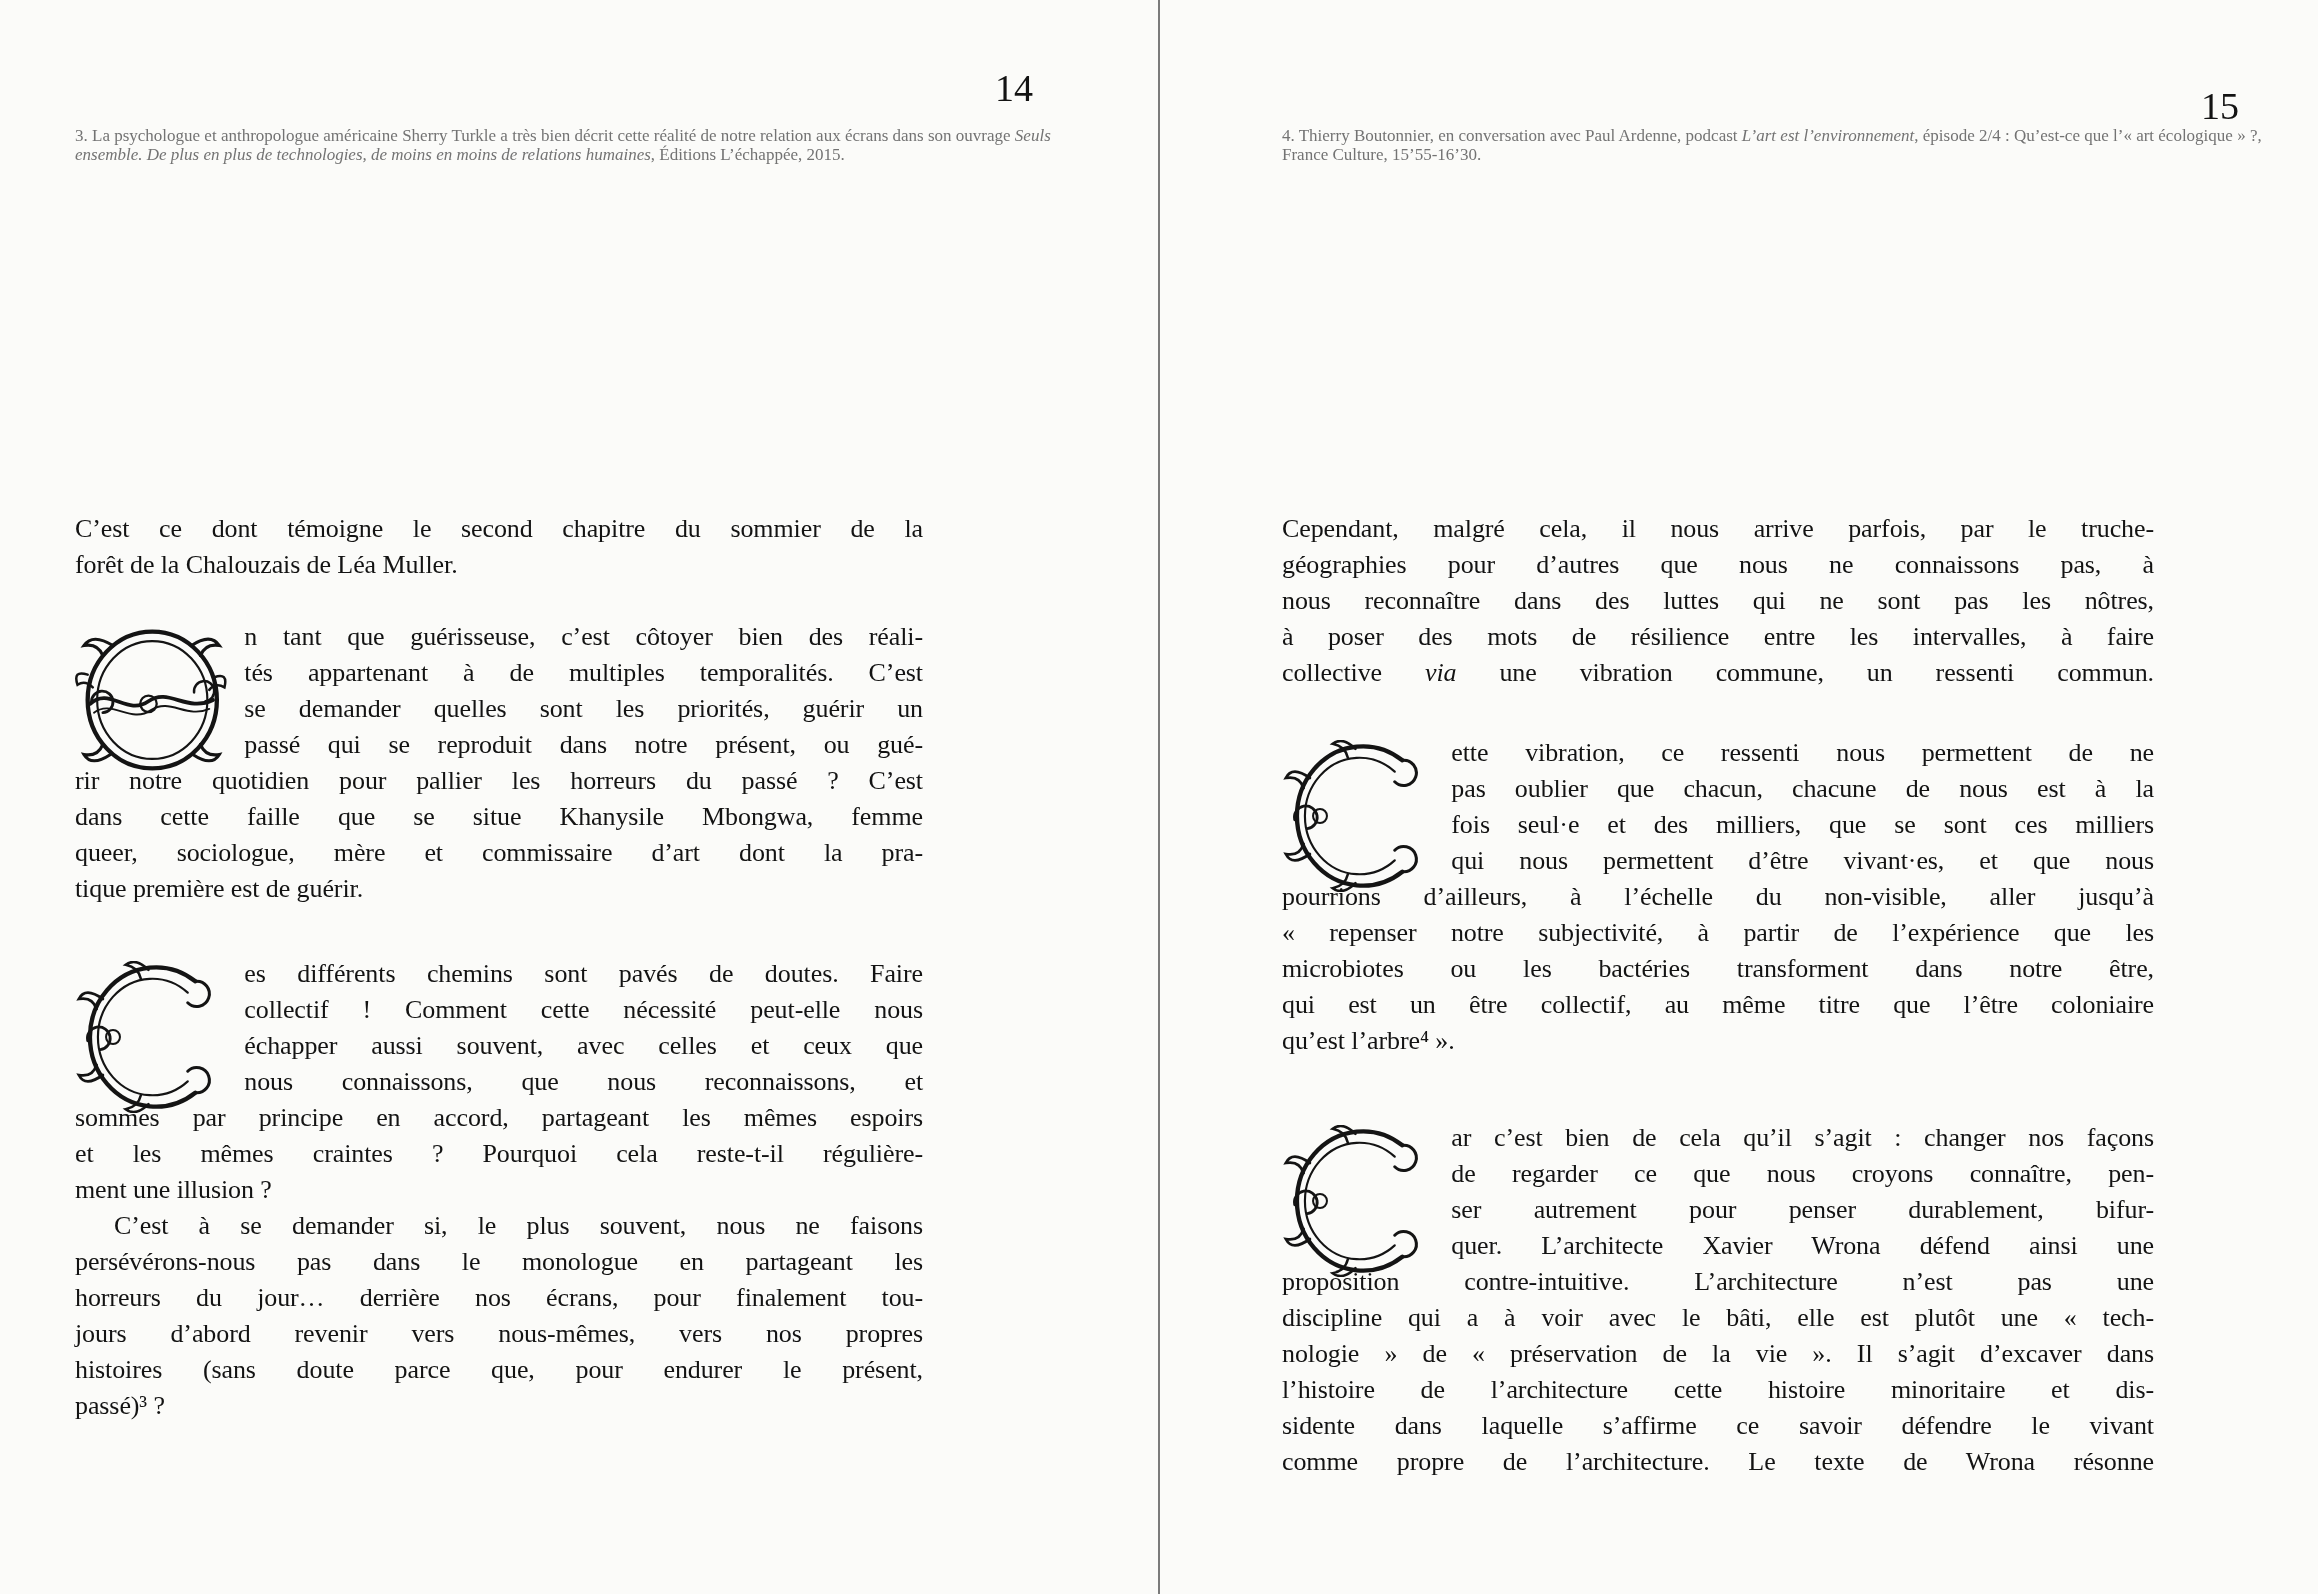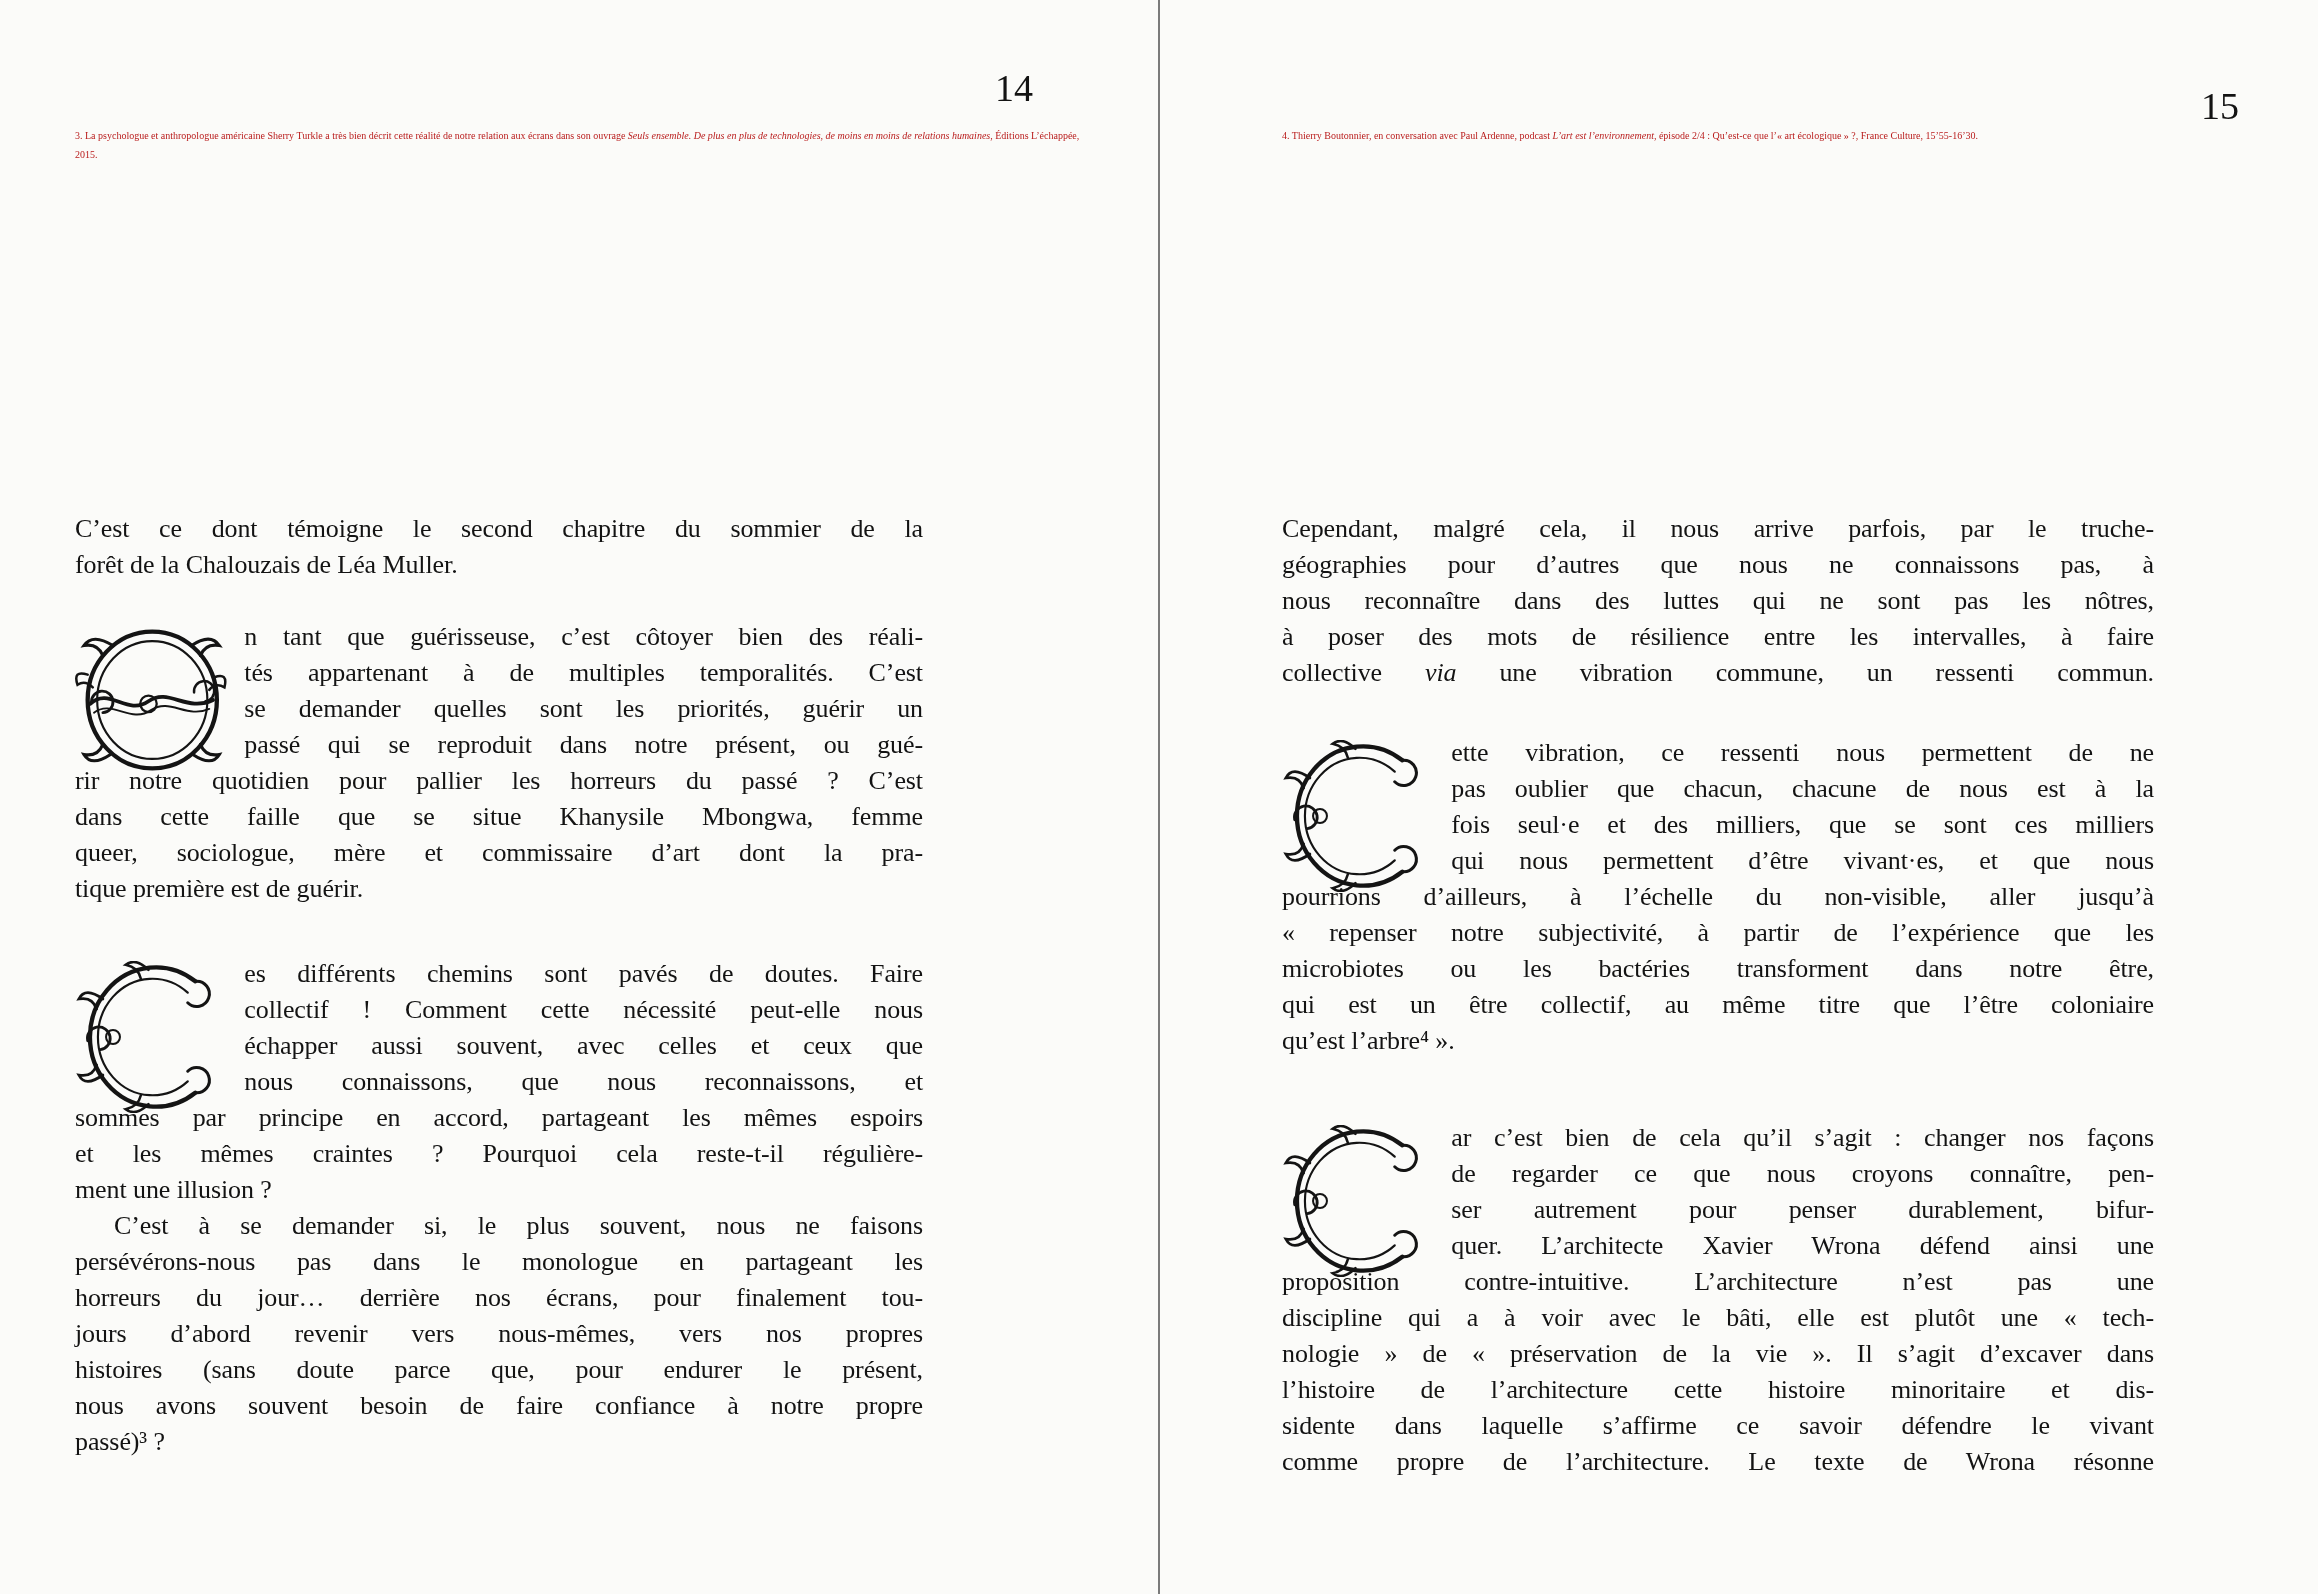--- a/index.html
+++ b/index.html
@@ -10,21 +10,21 @@
   .header{position:absolute;left:75px;top:67px;}
   .kicker{font-size:18.4px;letter-spacing:1.5px;}
   .titlerow{margin-left:34px;margin-top:2.5px;font-size:19px;white-space:nowrap;}
   .title{font-style:italic;letter-spacing:0.9px;}
   .stars{font-family:"DejaVu Sans",sans-serif;font-size:14px;margin-left:24.5px;letter-spacing:22px;vertical-align:1.8px;}
 
   .pagenum{position:absolute;top:66px;font-size:38px;font-weight:400;}
   #pn14{left:974px;width:80px;text-align:center;}
   #pn15{left:2180px;width:80px;text-align:center;margin-top:18px;}
 
-  .footnote{position:absolute;top:126px;font-size:10px;line-height:19px;color:#b91c1c;}
+  .footnote{position:absolute;top:126px;font-size:17px;line-height:19px;color:#737373;}
   #fn3{left:75px;width:1026px;}
   #fn4{left:1282px;width:1017px;}
   .em{font-style:italic;}
 
   .col{position:absolute;top:511px;font-size:26px;line-height:36px;letter-spacing:-0.1px;}
   #colL{left:75px;width:848px;}
   #colR{left:1282px;width:872px;}
 
   .para{margin:0;}
   .para::after{content:"";display:block;clear:both;}
@@ -97,21 +97,20 @@
       </span>
       <span><div class="tline jl"><span>es différents chemins sont pavés de doutes. Faire</span></div><div class="tline jl"><span>collectif ! Comment cette nécessité peut-elle nous</span></div><div class="tline jl"><span>échapper aussi souvent, avec celles et ceux que</span></div><div class="tline jl"><span>nous connaissons, que nous reconnaissons, et</span></div><div class="tline jl"><span>sommes par principe en accord, partageant les mêmes espoirs</span></div><div class="tline jl"><span>et les mêmes craintes ? Pourquoi cela reste-t-il régulière-</span></div><div class="tline"><span>ment une illusion ?</span></div></span>
     </div>
 
     <div class="para">
         <div class="tline jl ind"><span>C’est à se demander si, le plus souvent, nous ne faisons</span></div>
         <div class="tline jl"><span>persévérons-nous pas dans le monologue en partageant les</span></div>
         <div class="tline jl"><span>horreurs du jour… derrière nos écrans, pour finalement tou-</span></div>
         <div class="tline jl"><span>jours d’abord revenir vers nous-mêmes, vers nos propres</span></div>
         <div class="tline jl"><span>histoires (sans doute parce que, pour endurer le présent,</span></div>
-        <div class="tline jl"><span>nous avons souvent besoin de faire confiance à notre propre</span></div>
         <div class="tline"><span>passé)³ ?</span></div>
       </div>
   </div>
 
   <div class="col" id="colR">
 
     <div class="para">
         <div class="tline jl"><span>Cependant, malgré cela, il nous arrive parfois, par le truche-</span></div>
         <div class="tline jl"><span>géographies pour d’autres que nous ne connaissons pas, à</span></div>
         <div class="tline jl"><span>nous reconnaître dans des luttes qui ne sont pas les nôtres,</span></div>

